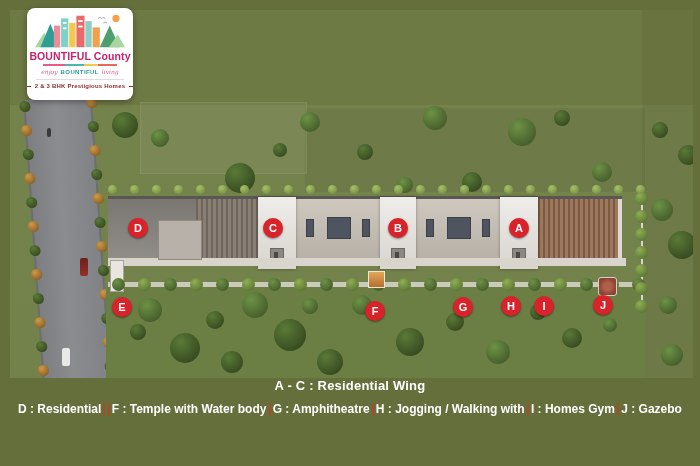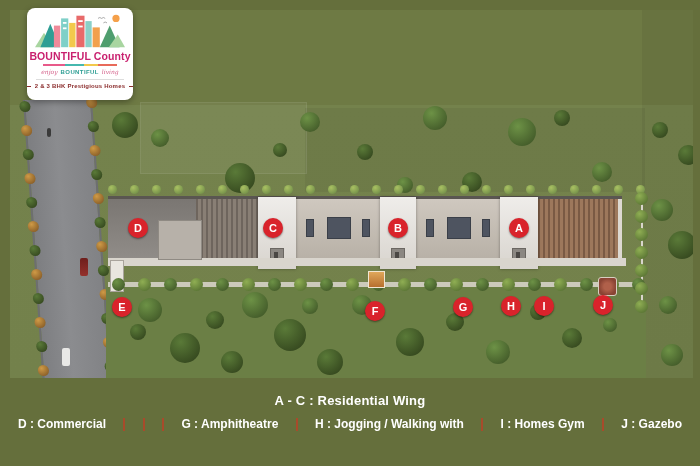--- a/index.html
+++ b/index.html
@@ -74,21 +74,21 @@
   .tagline{display:flex;justify-content:center;align-items:baseline;gap:3px;font-size:6px;}
   .tag-script{font-family:"DejaVu Serif",serif;font-style:italic;color:#d4608a;}
   .tag-caps{color:#2e9e94;font-weight:bold;letter-spacing:.4px;}
   .logo-div{height:1px;background:#ddd;margin:4px 9px 3px;}
   .logo-sub{display:flex;align-items:center;justify-content:center;gap:4px;}
   .logo-sub .dash{width:11px;height:1px;background:#8a2b2b;}
   .logo-sub .txt{font-size:6px;font-weight:bold;color:#8a2b2b;letter-spacing:.2px;white-space:nowrap;}
 
   
   .legend{position:absolute;left:0;top:378px;width:700px;height:88px;background:#656f3c;}
-  .legend-l1{margin-top:15px;text-align:center;color:#fff;font-weight:bold;font-size:13px;letter-spacing:.2px;}
+  .legend-l1{text-align:center;color:#fff;font-weight:bold;font-size:13px;letter-spacing:.2px;}
   .legend-l2{display:flex;align-items:center;justify-content:space-between;padding:0 18px;margin-top:9px;
              color:#fff;font-weight:bold;font-size:12px;white-space:nowrap;}
   .sep{width:2px;height:13px;background:#a84b2b;flex:0 0 auto;}
 </style>
 </head>
 <body>
 
 <div class="canvas">
 
   <div class="photo" id="photo">
@@ -293,23 +293,24 @@
     <div class="logo-sub">
       <span class="dash"></span>
       <span class="txt">2 &amp; 3 BHK Prestigious Homes</span>
       <span class="dash"></span>
     </div>
   </div>
 
   <div class="legend">
     <div class="legend-l1">A - C : Residential Wing</div>
     <div class="legend-l2">
-      <span>D : Commercial</span>
-      <span class="sep"></span>
-      <span class="sep"></span>
+      <span>D : Residential</span>
+      <span class="sep"></span>
+      <span class="sep"></span>
+      <span>F : Temple with Water body</span>
       <span class="sep"></span>
       <span>G : Amphitheatre</span>
       <span class="sep"></span>
       <span>H : Jogging / Walking with</span>
       <span class="sep"></span>
       <span>I : Homes Gym</span>
       <span class="sep"></span>
       <span>J : Gazebo</span>
     </div>
   </div>

